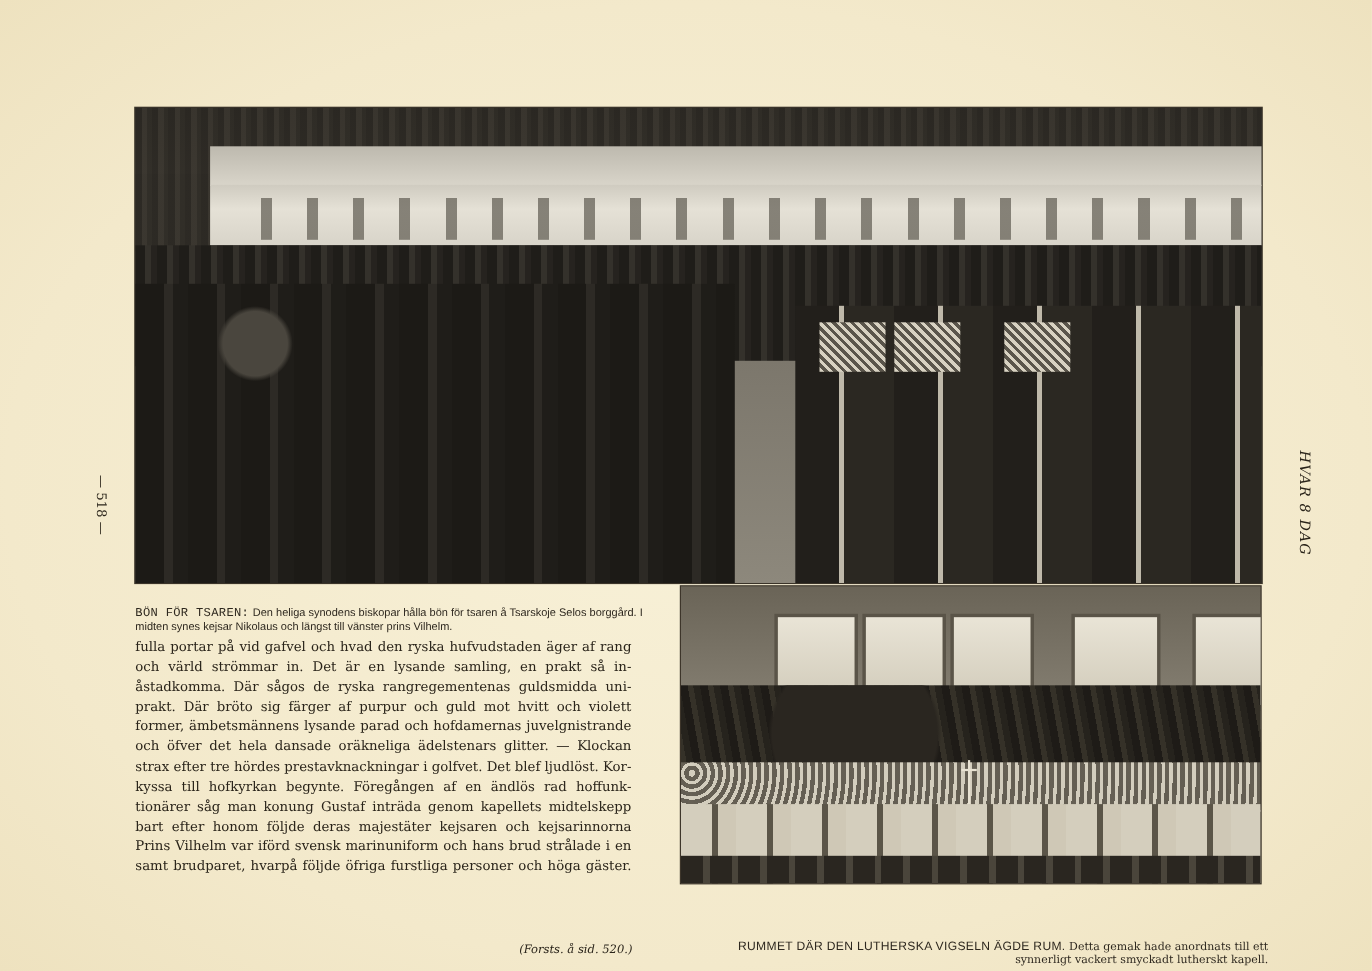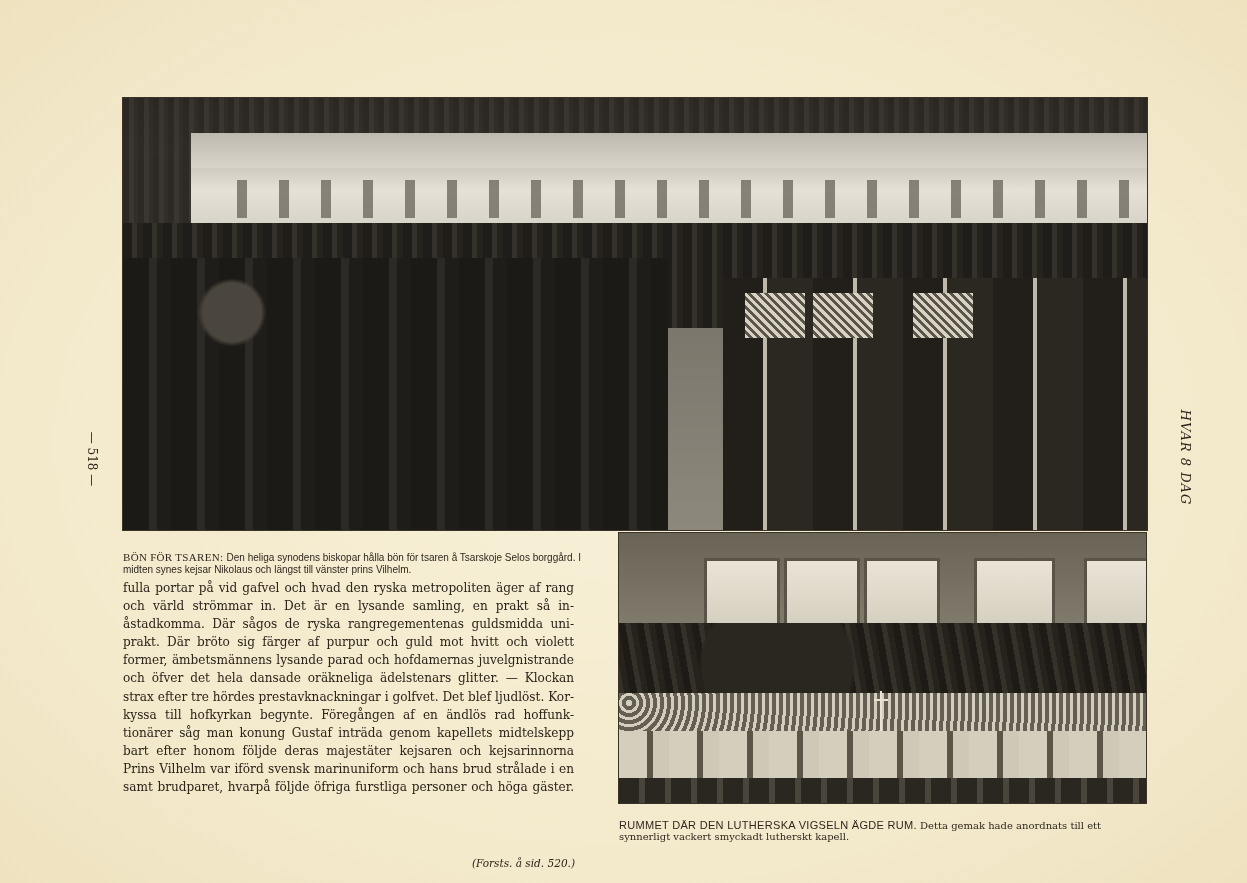--- a/index.html
+++ b/index.html
@@ -65,35 +65,35 @@
       background: repeating-linear-gradient(90deg,#2a2620 0 20px,#4a453b 20px 26px); }
     .crucifix { position:absolute; left:255px; top:158px; width:14px; height:40px; }
     .crucifix:before { content:""; position:absolute; left:6px; top:0; width:2px; height:40px; background:#e8e2d2; }
     .crucifix:after { content:""; position:absolute; left:0; top:8px; width:14px; height:2px; background:#e8e2d2; }
 
     .caption-top {
       position:absolute; left:123px; top:552px; width:470px;
       font-family:"DejaVu Sans", sans-serif; font-size:10.3px; line-height:11.5px;
       color:#2e281f;
     }
-    .caption-top .head { font-family:Liberation Serif, serif; font-size:11px; letter-spacing:0.3px; }
+    .caption-top .head { font-family:Liberation Mono, monospace; font-size:11px; letter-spacing:0.3px; }
     .caption-top .rest { font-family:Liberation Sans, sans-serif; font-size:10px; }
 
     .body-text {
       position:absolute; left:123px; top:579px; width:451px;
       font-family:"DejaVu Serif", serif; font-size:12.1px; line-height:18.1px;
       color:#2a241a; text-align:justify; text-align-last:justify;
     }
     .body-text .line { display:block; white-space:nowrap; text-align:justify; text-align-last:justify; }
     .continue {
       position:absolute; left:470px; top:857px; width:105px; text-align:right;
       font-family:"DejaVu Serif", serif; font-style:italic; font-size:10.5px; color:#2a241a;
     }
     .caption-bottom {
-      position:absolute; left:619px; top:820px; width:534px; text-align:left;
+      position:absolute; left:619px; top:856px; width:534px; text-align:right;
       font-size:10px; line-height:11px; color:#2e281f;
     }
     .caption-bottom .head { font-family:"Liberation Sans", sans-serif; font-size:11px; letter-spacing:0.3px; }
     .caption-bottom .rest { font-family:"DejaVu Serif", serif; }
 
     .page-number {
       position:absolute; left:62px; top:452px; width:60px; text-align:center;
       transform: rotate(90deg); transform-origin:center;
       font-family:"DejaVu Serif", serif; font-size:12px; color:#2a241a;
     }
@@ -122,21 +122,21 @@
     <div class="priest-cap" style="left:690px;"></div>
     <div class="priest-cap" style="left:790px;"></div>
   </div>
 
   <div class="caption-top">
     <span class="head">BÖN FÖR TSAREN:</span>
     <span class="rest">Den heliga synodens biskopar hålla bön för tsaren å Tsarskoje Selos borggård. I midten synes kejsar Nikolaus och längst till vänster prins Vilhelm.</span>
   </div>
 
   <div class="body-text">
-    <span class="line">fulla portar på vid gafvel och hvad den ryska metropoliten äger af rang</span>
+    <span class="line">fulla portar på vid gafvel och hvad den ryska hufvudstaden äger af rang</span>
     <span class="line">och värld strömmar in. Det är en lysande samling, en prakt så in-</span>
     <span class="line">åstadkomma. Där sågos de ryska rangregementenas guldsmidda uni-</span>
     <span class="line">prakt. Där bröto sig färger af purpur och guld mot hvitt och violett</span>
     <span class="line">former, ämbetsmännens lysande parad och hofdamernas juvelgnistrande</span>
     <span class="line">och öfver det hela dansade oräkneliga ädelstenars glitter. — Klockan</span>
     <span class="line">strax efter tre hördes prestavknackningar i golfvet. Det blef ljudlöst. Kor-</span>
     <span class="line">kyssa till hofkyrkan begynte. Föregången af en ändlös rad hoffunk-</span>
     <span class="line">tionärer såg man konung Gustaf inträda genom kapellets midtelskepp</span>
     <span class="line">bart efter honom följde deras majestäter kejsaren och kejsarinnorna</span>
     <span class="line">Prins Vilhelm var iförd svensk marinuniform och hans brud strålade i en</span>

